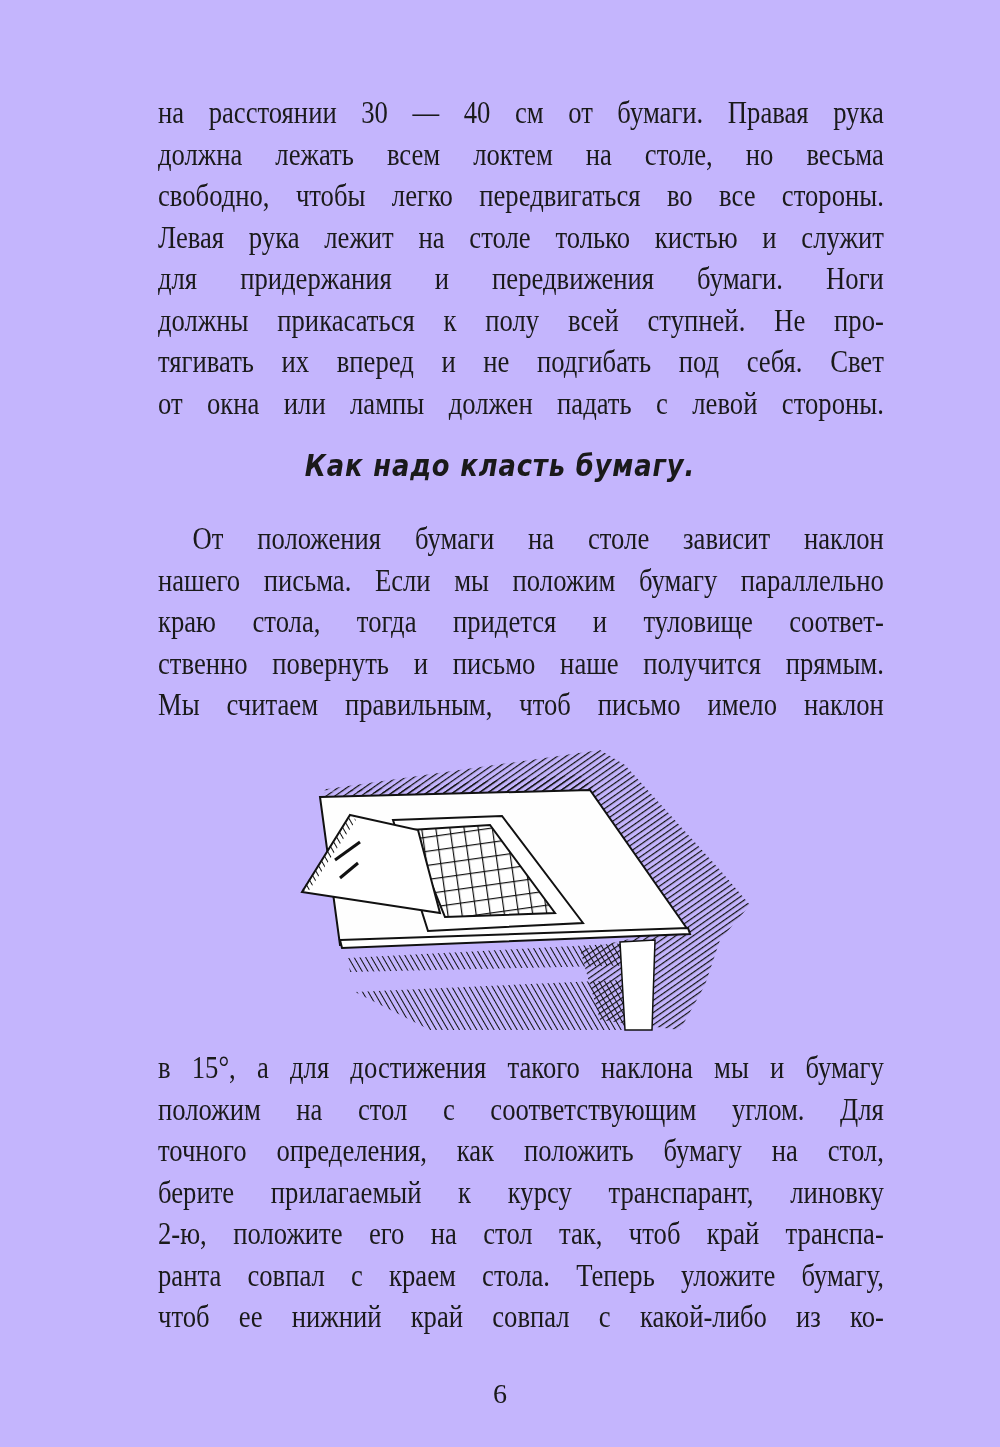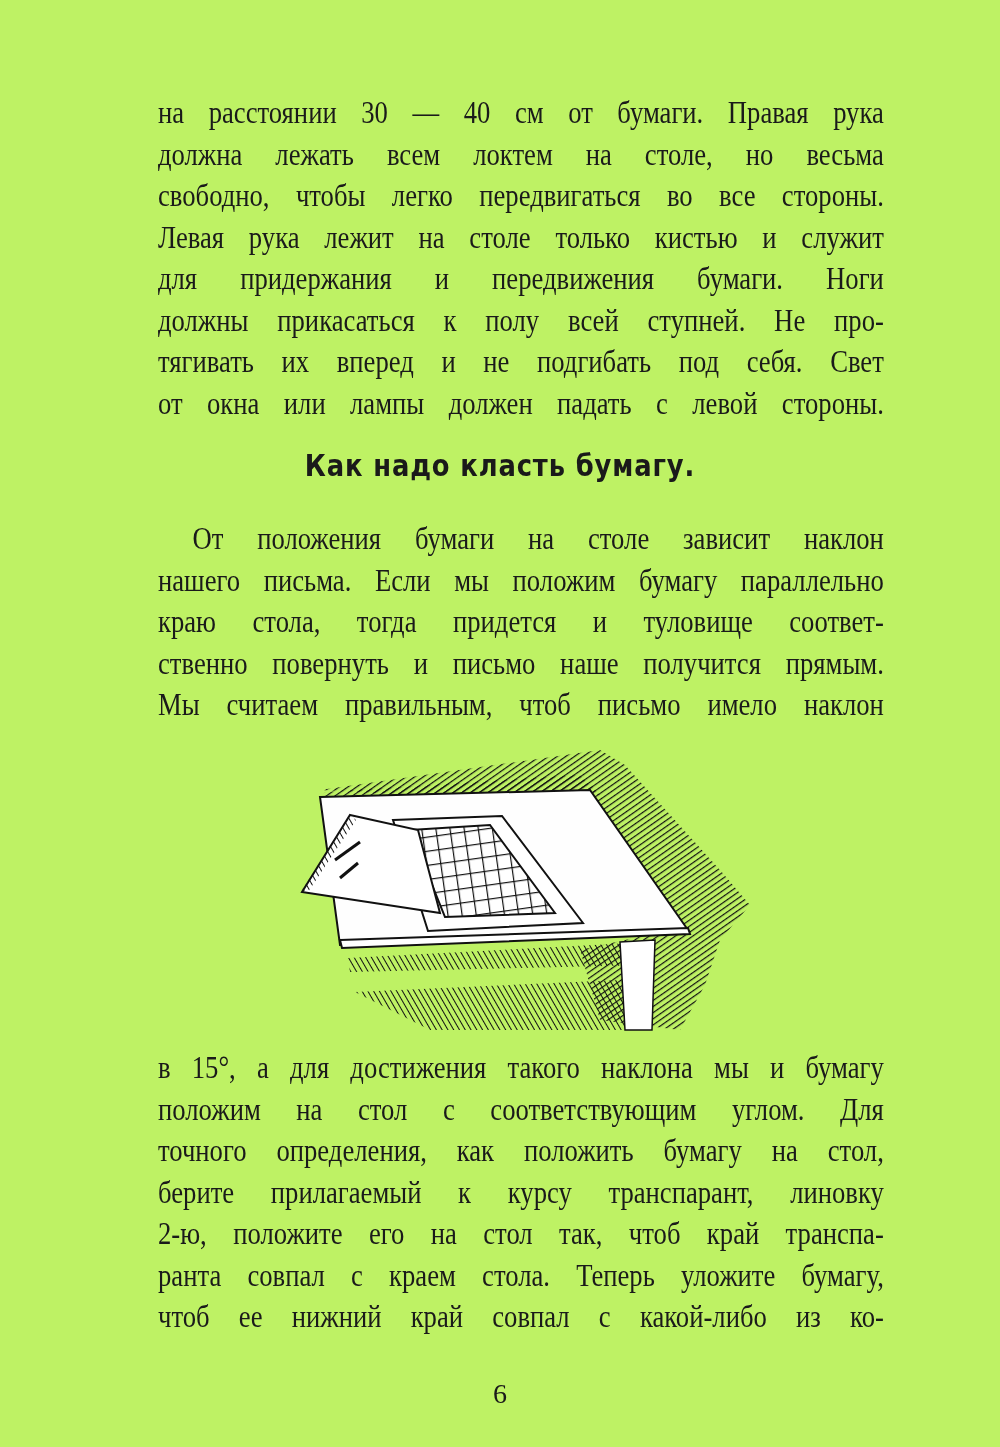--- a/index.html
+++ b/index.html
@@ -6,21 +6,21 @@
   body {
     width: 1000px; height: 1447px;
     background: #fdfdfd;
     position: relative;
     overflow: hidden;
     font-family: "Liberation Sans Narrow", "Liberation Sans", sans-serif;
     color: #1a1a1a;
   }
   .page {
     position: absolute; left: 0; top: 0; width: 1000px; height: 1447px;
-    background: #bef264;
+    background: #c4b5fd;
   }
   .para {
     position: absolute;
     left: 158px;
     width: 726px;
     font-family: "Liberation Serif", serif;
     font-size: 31px;
     line-height: 41.5px;
     letter-spacing: 0px;
     text-align: justify;
@@ -35,20 +35,21 @@
   .p2 { top: 518px; }
   .p3 { top: 1047px; }
   .heading {
     position: absolute;
     top: 448px; left: 0; width: 1000px;
     text-align: center;
     font-family: "DejaVu Sans", sans-serif;
     font-weight: bold;
     font-size: 30px;
     letter-spacing: 1px;
+    font-style: italic;
   }
   .heading span { display: inline-block; transform: scaleX(0.86); }
   .illustration {
     position: absolute;
     left: 280px; top: 730px; width: 500px; height: 310px;
   }
   .page-number {
     position: absolute;
     top: 1378px; left: 0; width: 1000px;
     text-align: center;

